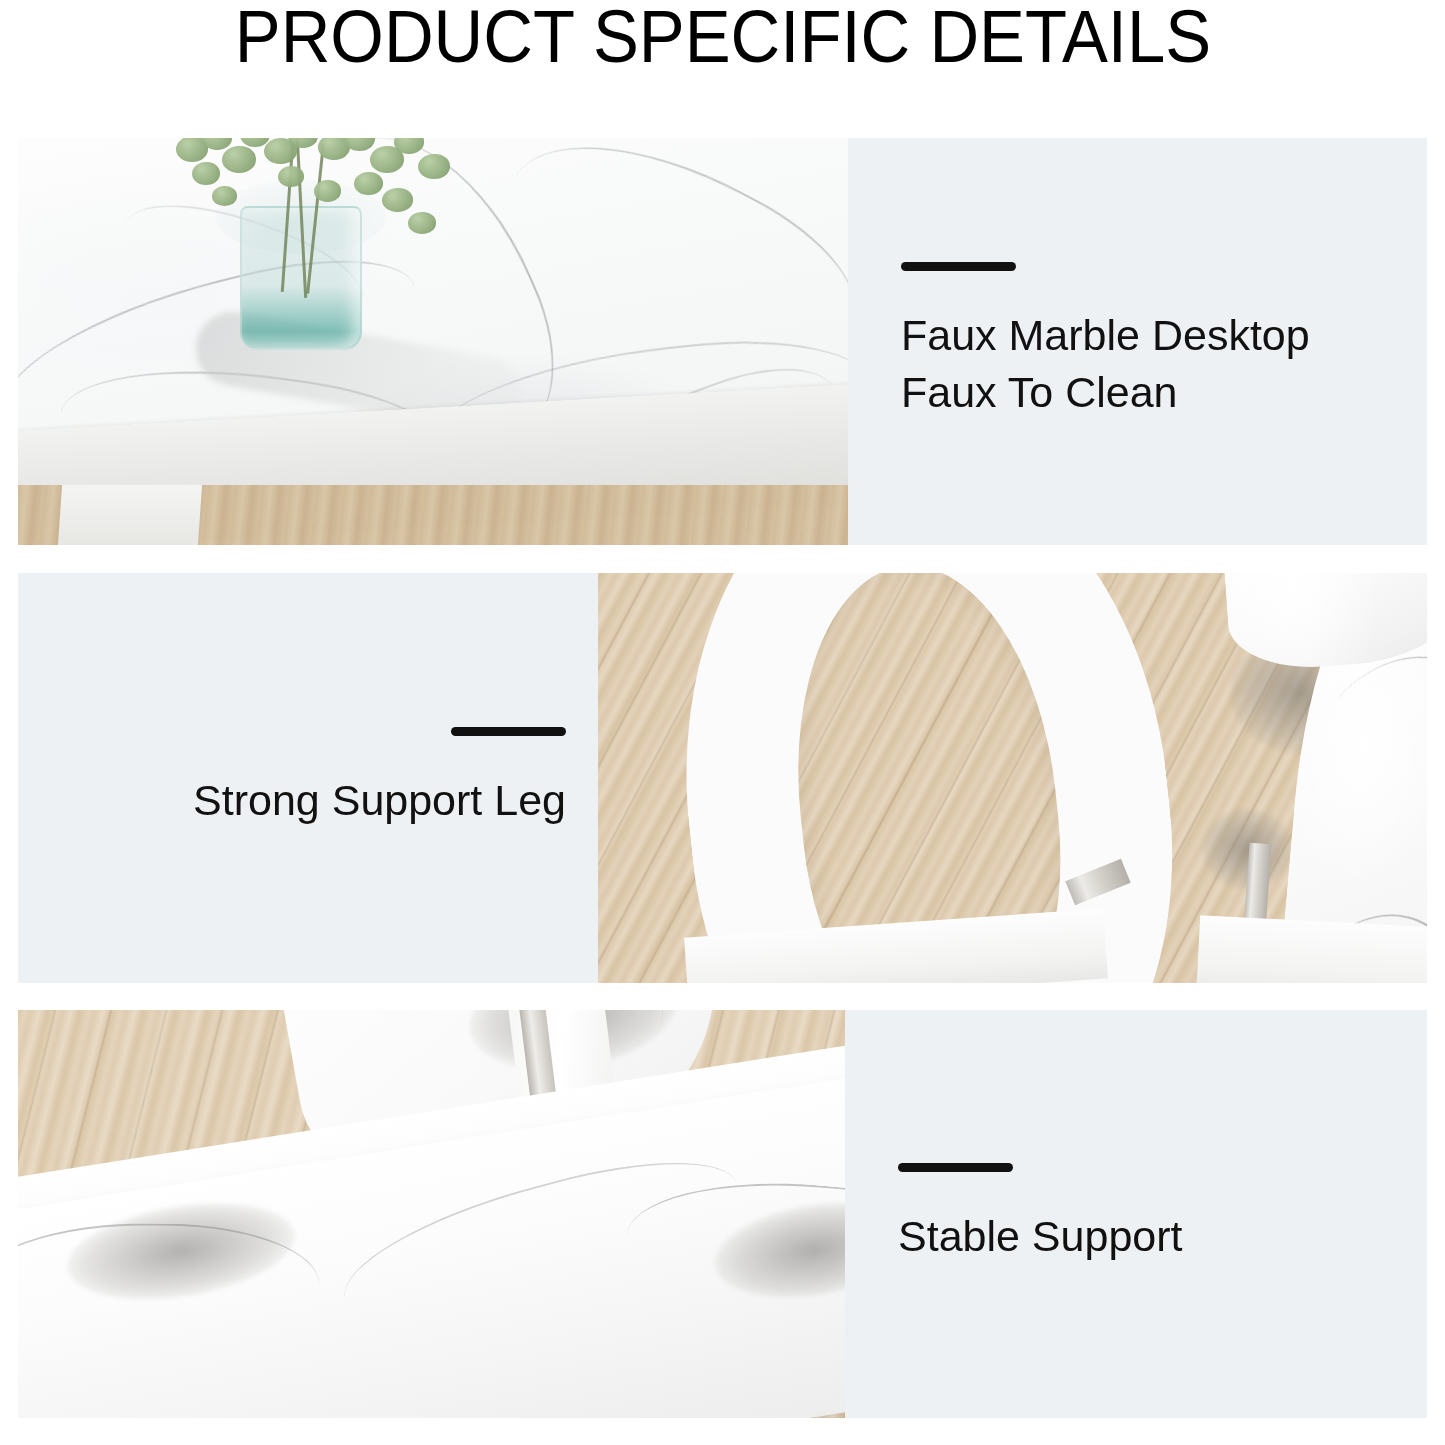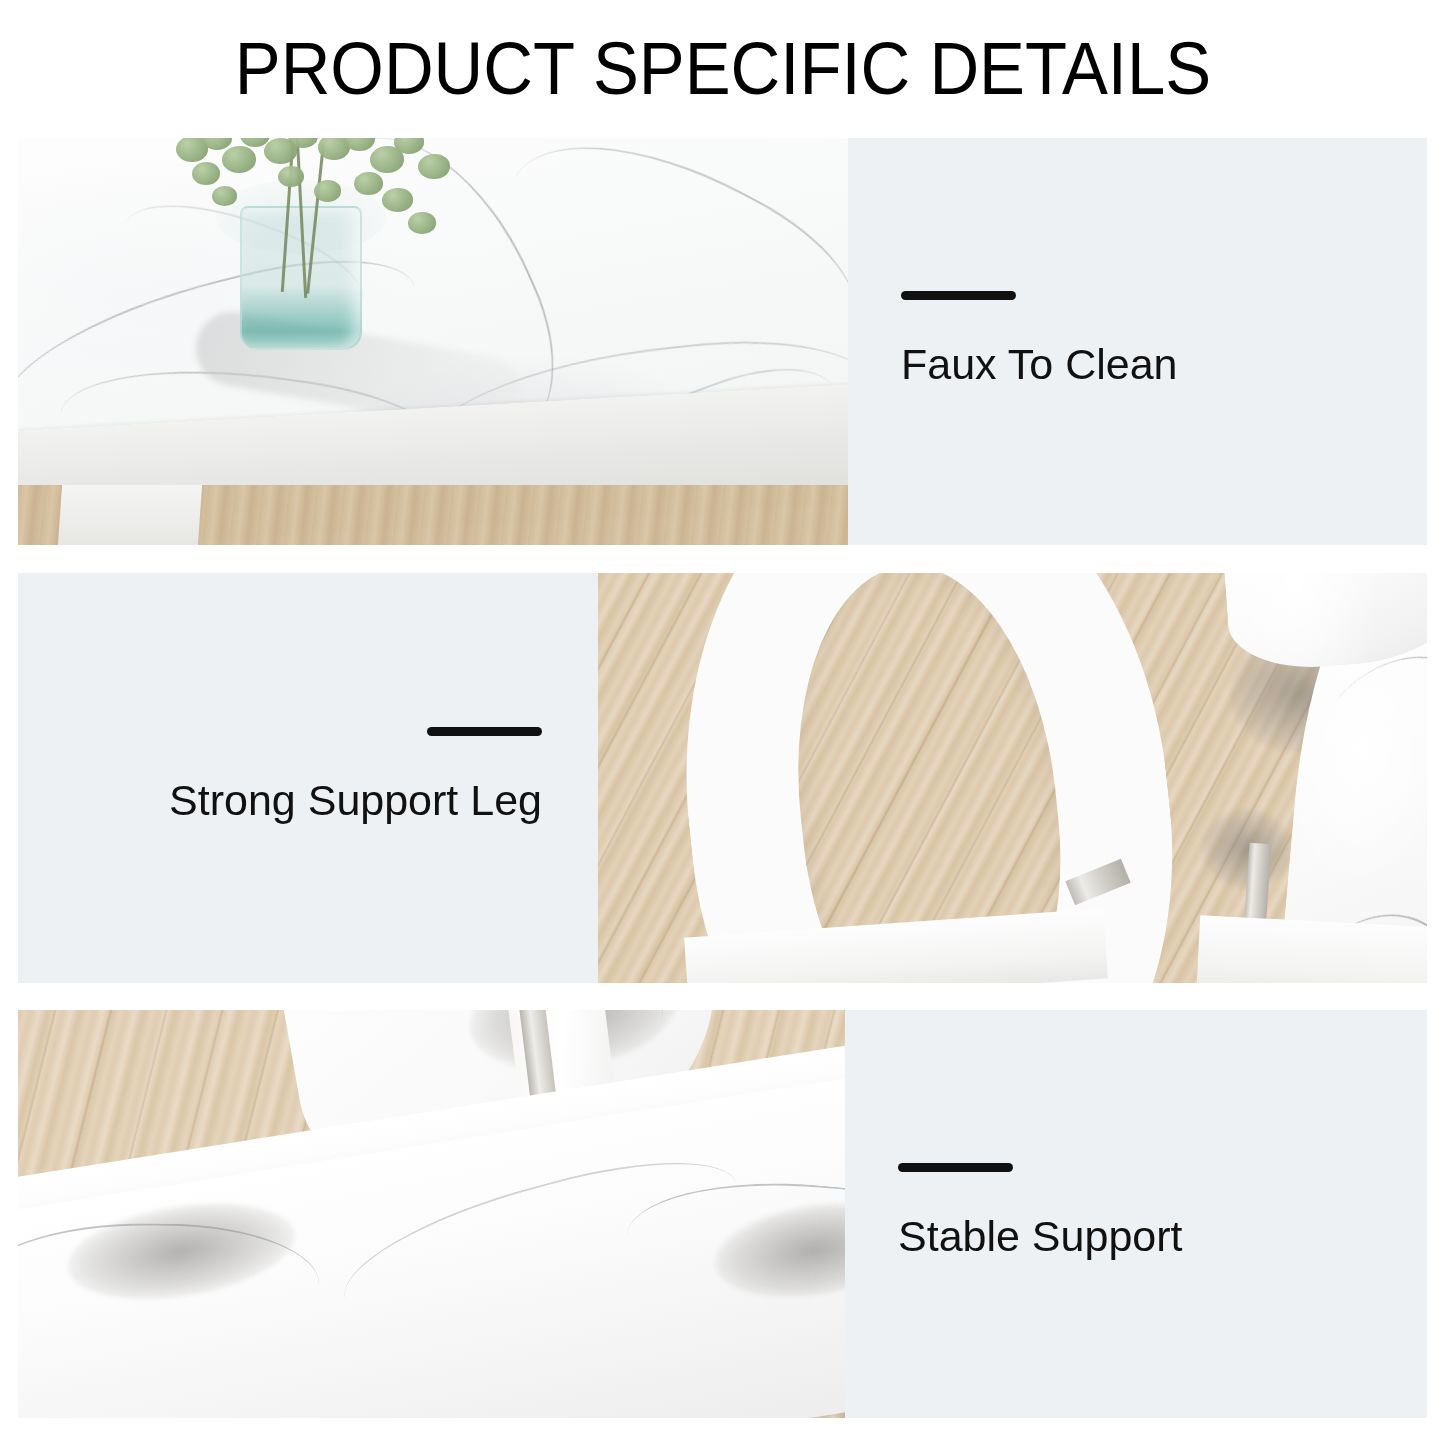--- a/index.html
+++ b/index.html
@@ -16,21 +16,20 @@
   }
 
   
   .title-bar {
     position: absolute;
     left: 0;
     top: 0;
     width: 1445px;
     height: 138px;
     display: flex;
-    align-items: center;
     justify-content: center;
     background: #ffffff;
   }
   .title-text {
     font-size: 74px;
     line-height: 74px;
     font-weight: 400;
     color: #000000;
     letter-spacing: 0px;
     transform: scaleX(0.93);
@@ -74,21 +73,21 @@
     flex-direction: column;
     justify-content: center;
     padding-left: 53px;
     padding-right: 20px;
     box-sizing: border-box;
   }
   .caption.align-right {
     align-items: flex-end;
     text-align: right;
     padding-left: 20px;
-    padding-right: 56px;
+    padding-right: 32px;
   }
 
   .rule {
     width: 115px;
     height: 9px;
     background: #111111;
     border-radius: 5px;
     margin-bottom: 36px;
   }
 
@@ -369,20 +368,21 @@
         <div class="leaf" style="left:240px; top:80px; width:28px; height:22px;"></div>
       </div>
 
       <div class="table-edge"></div>
       <div class="floor-strip"></div>
       <div class="leg-hint"></div>
     </div>
 
     <div class="caption">
       <div class="rule"></div>
+      <div class="caption-line">Faux Marble Desktop</div>
       <div class="caption-line">Faux To Clean</div>
     </div>
 
   </div>
 </div>
 
 <div class="row" id="row-2">
   <div class="row-inner reverse">
 
     <div class="photo">

